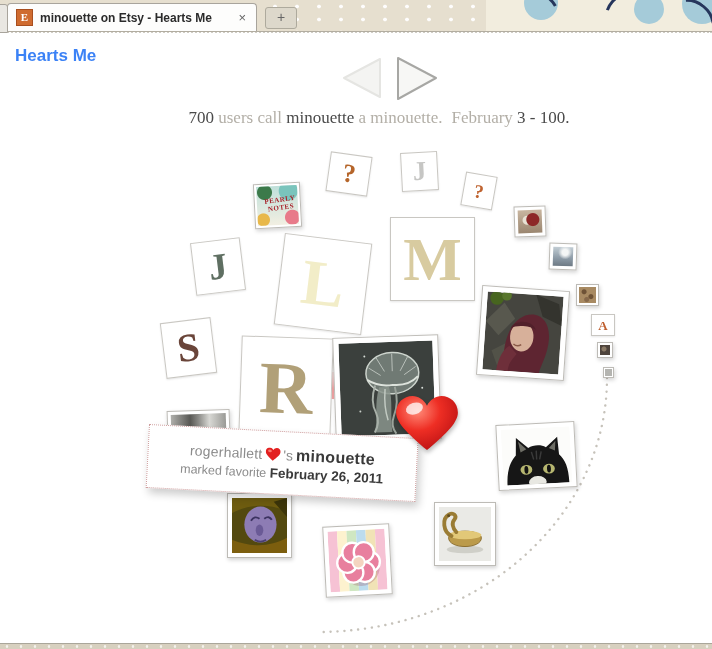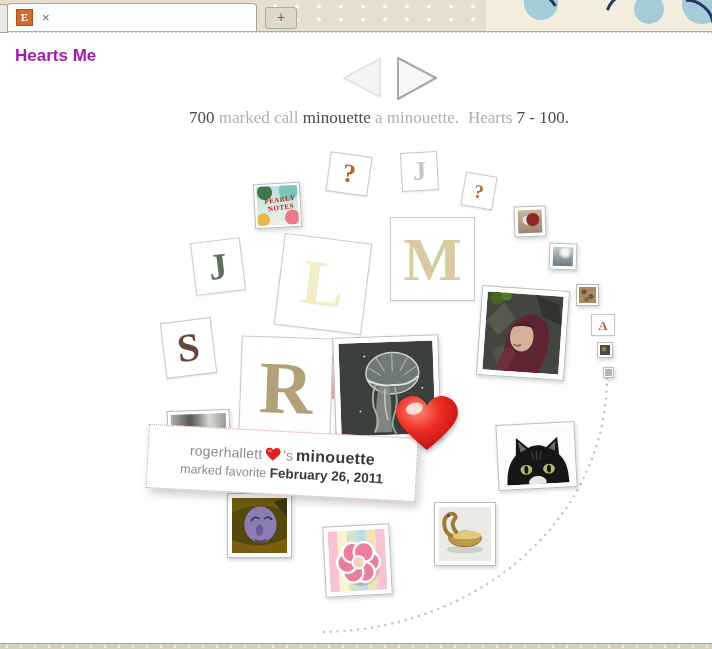--- a/index.html
+++ b/index.html
@@ -19,21 +19,21 @@
   .favicon{width:15px;height:15px;background:#cf6b2f;border:1px solid #a84e1e;color:#fff;
     font-family:"Liberation Serif",serif;font-weight:bold;font-size:11px;line-height:14px;text-align:center;flex:0 0 auto;}
   .tab-title{font-size:12px;font-weight:bold;color:#2b2b2b;white-space:nowrap;overflow:hidden;flex:1;}
   .tab-close{font-size:13px;color:#666;padding:0 2px;cursor:pointer;flex:0 0 auto;}
   .newtab{position:absolute;left:265px;top:7px;width:30px;height:20px;background:#ddd8cb;border:1px solid #aeaa9d;border-radius:3px;color:#666;font-size:14px;line-height:18px;text-align:center;}
 
   
   .content{position:absolute;left:0;top:31px;width:712px;height:612px;background:#fff;border-top:2px dotted #cfccc3;box-sizing:border-box;z-index:0;}
   .bottom-strip{position:absolute;left:0;top:643px;width:712px;height:6px;background:#d7d0bf;border-top:1px solid #aaa69a;box-sizing:border-box;z-index:30;
     background-image:radial-gradient(circle, rgba(255,255,255,.7) 1px, transparent 1.6px);background-size:14px 5px;}
-  .page-title{position:absolute;left:15px;top:46px;font-size:17px;font-weight:bold;color:#a21caf;z-index:2;}
+  .page-title{position:absolute;left:15px;top:46px;font-size:17px;font-weight:bold;color:#3b82f6;z-index:2;}
   .arrow{position:absolute;z-index:2;}
   .caption{position:absolute;left:0;top:108px;width:712px;text-align:center;transform:translateX(23px);
     font-family:"Liberation Serif",serif;font-size:17px;color:#b3afa7;z-index:2;}
   .caption .dark{color:#4a4a4a;}
   .caption .showing{margin-left:9px;}
 
   
   .card{position:absolute;background:#fff;border:1px solid #c9c7c2;display:flex;align-items:center;justify-content:center;box-shadow:0 1px 2px rgba(0,0,0,.10);z-index:3;box-sizing:border-box;}
   .letter{font-family:"Liberation Serif",serif;font-weight:bold;line-height:1;}
   .photo{position:absolute;background:#fff;border:1px solid #bdbbb6;box-shadow:1px 2px 4px rgba(0,0,0,.18);z-index:4;box-sizing:border-box;}
@@ -69,21 +69,21 @@
   <div class="page-title">Hearts Me</div>
 
   <svg class="arrow" style="left:337px;top:56px;" width="46" height="44">
     <polygon points="43,3 7,22 43,41" fill="#f4f4f2" stroke="#e5e5e2" stroke-width="2" stroke-linejoin="round"></polygon>
   </svg>
   <svg class="arrow" style="left:394px;top:55px;" width="46" height="47">
     <polygon points="4,3 42,23 4,44" fill="#f7f7f5" stroke="#a7a7a4" stroke-width="2" stroke-linejoin="round"></polygon>
   </svg>
 
   <div class="caption">
-    <span class="dark">700</span><span> marked call </span><span class="dark">minouette</span><span> a minouette.</span><span class="showing">Hearts </span><span class="dark">7 - 100.</span>
+    <span class="dark">700</span><span> users call </span><span class="dark">minouette</span><span> a minouette.</span><span class="showing">February </span><span class="dark">3 - 100.</span>
   </div>
 
   <div class="card" style="left:328px;top:154px;width:42px;height:40px;transform:rotate(8deg);">
     <span class="letter" style="font-size:26px;color:#b5652a;">?</span>
   </div>
   <div class="card" style="left:401px;top:152px;width:37px;height:39px;transform:rotate(-3deg);">
     <span class="letter" style="font-size:27px;color:#c6c6c4;">J</span>
   </div>
   <div class="card" style="left:463px;top:174px;width:32px;height:34px;transform:rotate(10deg);">
     <span class="letter" style="font-size:19px;color:#bf6330;">?</span>
@@ -274,20 +274,21 @@
       <div class="wp-blob" style="left:38px;top:-14px;width:34px;height:34px;"></div>
       <div class="wp-blob" style="left:148px;top:-6px;width:30px;height:30px;"></div>
       <div class="wp-blob" style="left:196px;top:-16px;width:40px;height:40px;"></div>
       <div class="wp-arc" style="left:18px;top:-10px;width:50px;height:40px;transform:rotate(20deg);"></div>
       <div class="wp-arc" style="left:118px;top:-8px;width:44px;height:36px;transform:rotate(-30deg);"></div>
       <div class="wp-arc" style="left:178px;top:0px;width:46px;height:40px;transform:rotate(40deg);"></div>
     </div>
     <div class="tab-ghost"></div>
     <div class="tab">
       <div class="favicon">E</div>
+      <div class="tab-title">minouette on Etsy - Hearts Me</div>
       <div class="tab-close">×</div>
     </div>
     <div class="newtab">+</div>
   </div>
 
   <div class="bottom-strip"></div>
 
 </div>
 
 </body></html>

